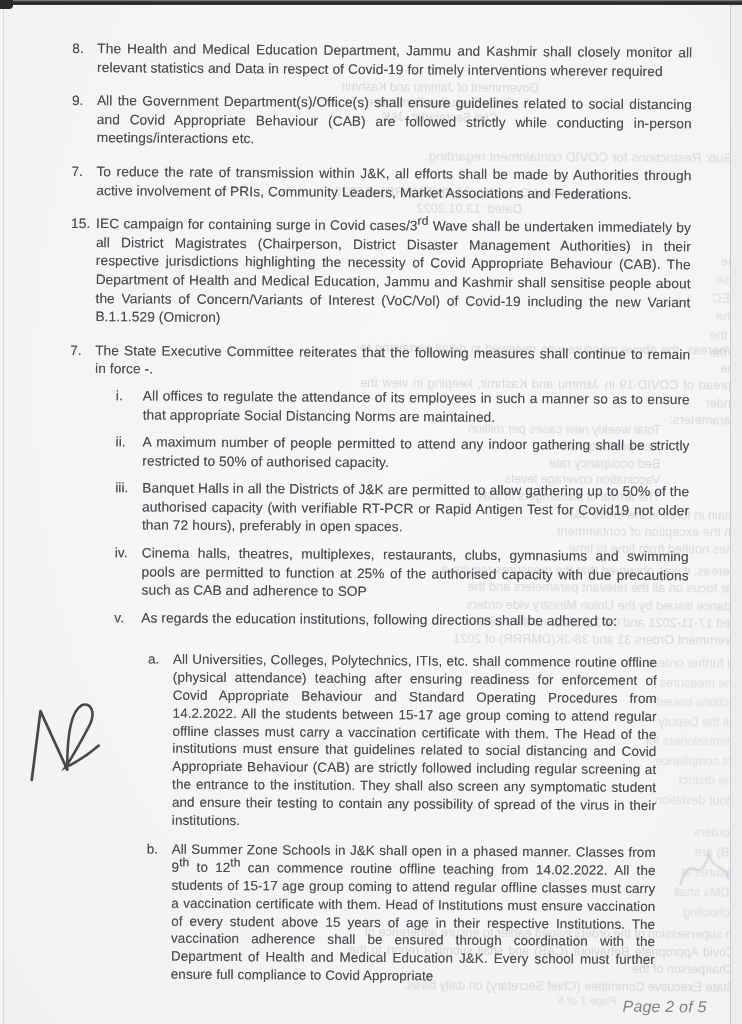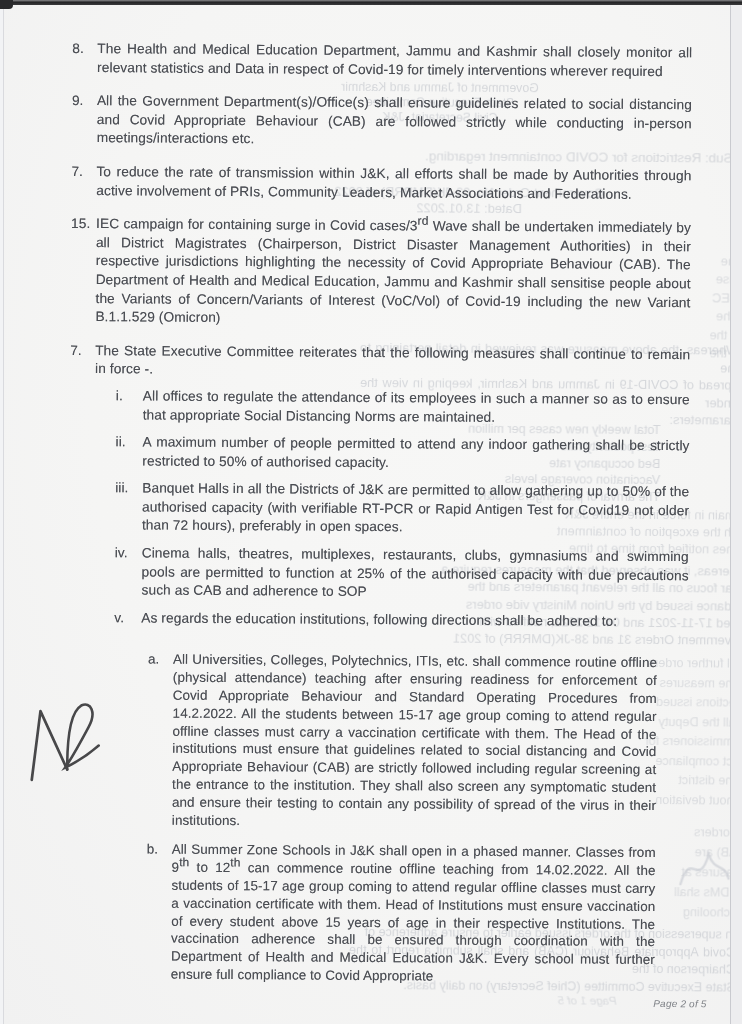--- a/index.html
+++ b/index.html
@@ -52,21 +52,21 @@
   .g-orders{right:-10px;top:560px;width:315px;font-size:12.8px;line-height:17.3px;}
   .g-margin2{right:-12px;top:652px;width:135px;font-size:12.6px;line-height:19.5px;text-align:left;opacity:.34;}
   .g-margin3{right:-14px;top:820px;width:105px;font-size:12.6px;line-height:20px;text-align:left;opacity:.34;}
   .g-closing{left:355px;top:924px;width:386px;font-size:12.5px;line-height:17.5px;}
   .g-page{left:545px;top:993px;width:78px;font-size:11.5px;font-style:italic;opacity:.35;text-align:left;}
 
   .margin-note{position:absolute;left:20px;top:694px;z-index:4;}
   .ghost-squiggle{position:absolute;right:4px;top:842px;z-index:1;opacity:.65;filter:blur(.5px);}
 
   .page-footer{position:absolute;right:29px;top:996px;z-index:3;
-    font-style:italic;font-size:10px;color:#7f8287;letter-spacing:.2px;}
+    font-style:italic;font-size:16px;color:#7f8287;letter-spacing:.2px;}
 </style>
 </head>
 <body>
 
 <div class="scan">
   <div class="edge-top"></div>
   <div class="corner-tl"></div>
   <div class="edge-left-strip"></div>
   <div class="edge-left-line"></div>
   <div class="edge-right-strip"></div>

